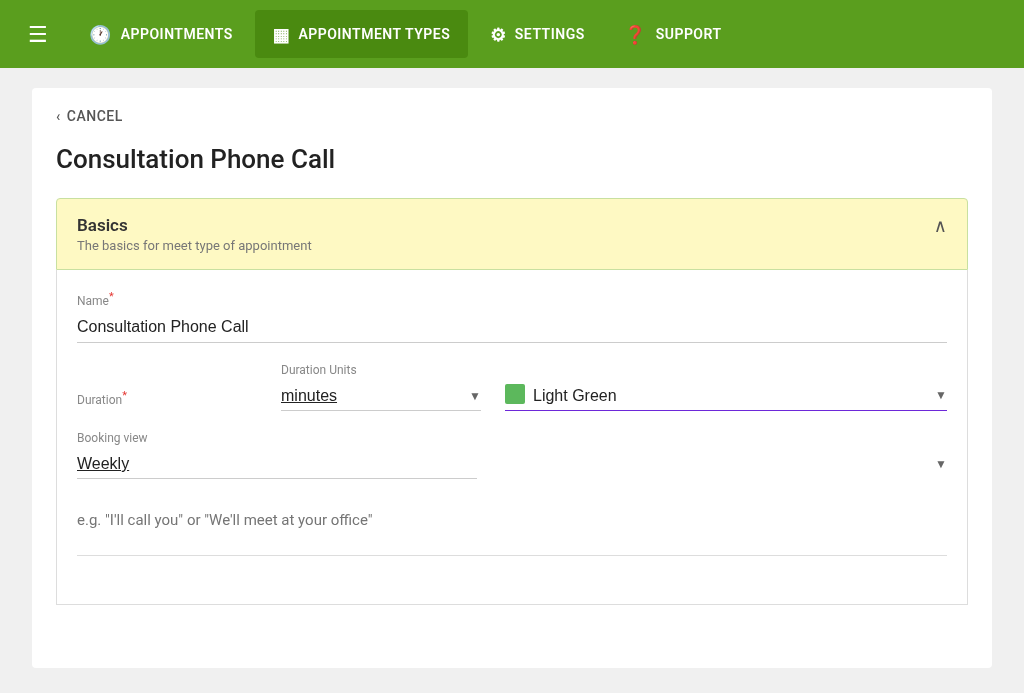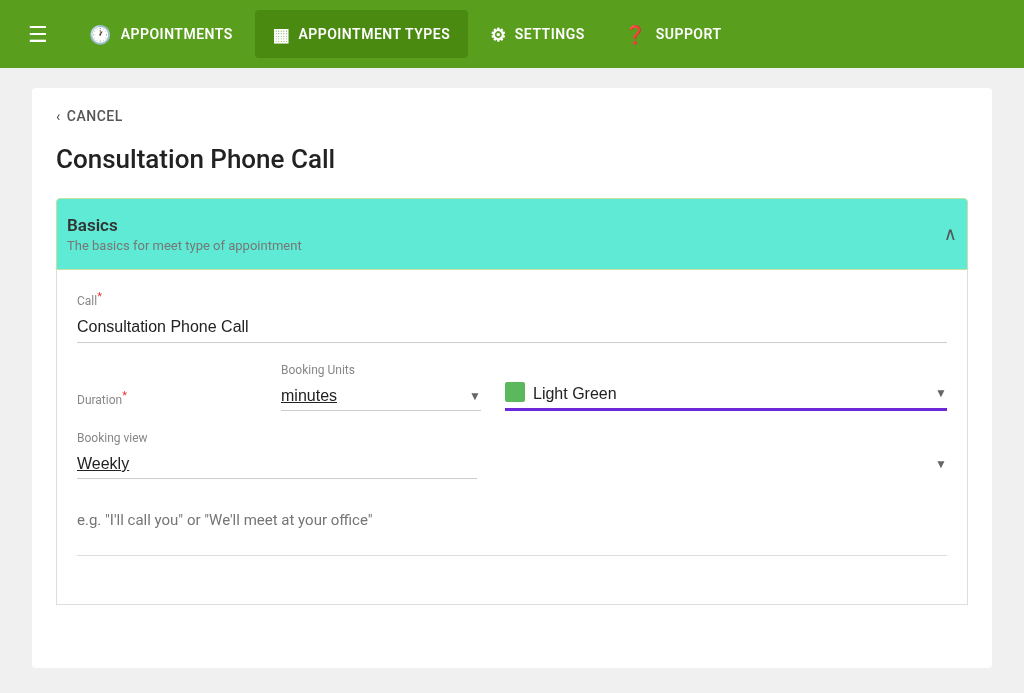--- a/index.html
+++ b/index.html
@@ -79,27 +79,27 @@
     
     .page-title {
       font-size: 26px;
       font-weight: 500;
       color: #222;
       margin-bottom: 24px;
     }
 
     
     .section-header {
-      background: #5eead4;
+      background: #fef9c3;
       border: 1px solid #c8e0a0;
       border-radius: 4px 4px 0 0;
-      padding: 16px 10px;
+      padding: 16px 20px;
       display: flex;
       justify-content: space-between;
-      align-items: center;
+      align-items: flex-start;
     }
     .section-header-left {}
     .section-title {
       font-size: 17px;
       font-weight: 600;
       color: #333;
     }
     .section-subtitle {
       font-size: 13px;
       color: #777;
@@ -186,21 +186,21 @@
       color: #666;
       font-size: 12px;
     }
 
     
     .label-select-wrap {
       display: flex;
       align-items: center;
       gap: 0;
       position: relative;
-      border-bottom: 3px solid #6d28d9;
+      border-bottom: 1px solid #6d28d9;
       padding-bottom: 0;
     }
     .color-swatch {
       width: 20px;
       height: 20px;
       border-radius: 2px;
       display: inline-block;
       flex-shrink: 0;
       margin-right: 8px;
       margin-bottom: 4px;
@@ -286,35 +286,35 @@
         <div class="section-title">Basics</div>
         <div class="section-subtitle">The basics for meet type of appointment</div>
       </div>
       <button class="collapse-btn">∧</button>
     </div>
 
     <div class="form-section">
 
       <div class="field-group">
         <label class="field-label">
-          <span>Call</span><sup>*</sup>
+          <span>Name</span><sup>*</sup>
         </label>
         <input class="field-input" type="text" value="Consultation Phone Call" style="">
       </div>
 
       <div class="fields-row">
 
         <div class="field-col-sm">
           <label class="field-label">
             <span>Duration</span><sup>*</sup>
           </label>
         </div>
 
         <div class="field-col-md">
-          <label class="field-label">Booking Units</label>
+          <label class="field-label">Duration Units</label>
           <div class="select-wrap">
             <select class="field-select">
               <option value="minutes">minutes</option>
               <option value="hours">hours</option>
             </select>
             <span class="select-arrow">▼</span>
           </div>
         </div>
 
         <div class="field-col-lg">

